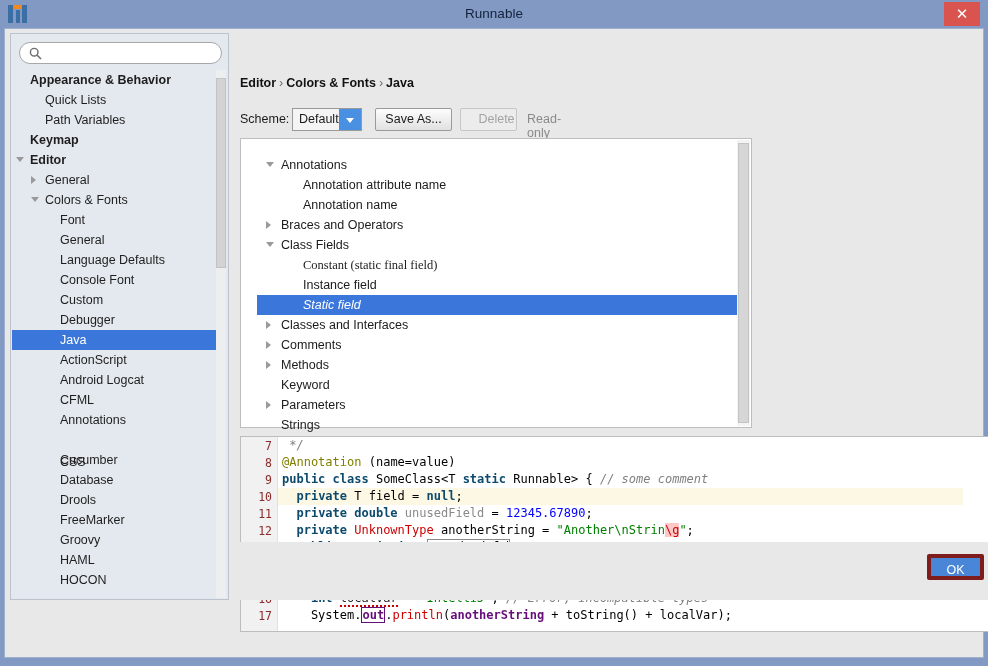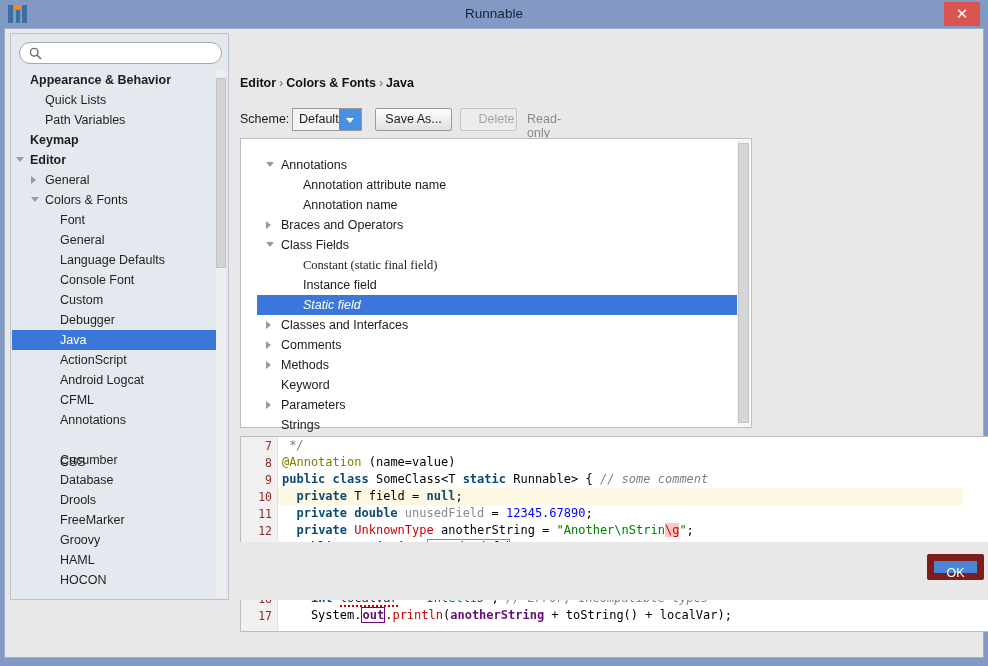--- a/index.html
+++ b/index.html
@@ -107,21 +107,21 @@
   .plain{color:#000;}
   .escbad{background:#ffc8c8;color:#cc0000;}
   .boxed{border:1px solid #8a8a8a;padding:0 1px;}
   .boxed2{border:1px solid #660e7a;}
   .squig{border-bottom:2px dotted #cc0000;}
   .rightgutter{position:absolute;right:1px;top:0;width:240px;height:194px;background:#fff;}
 
   
   .bottombar{position:absolute;left:0;bottom:0;width:978px;height:58px;background:#e8e8e8;}
   .btn-ok{position:absolute;left:692px;top:12px;width:57px;height:26px;background:#4a86d8;
-    border:7px solid #7f1d1d;color:#fff;font-size:12.5px;line-height:24px;text-align:center;
+    border:4px solid #7f1d1d;color:#fff;font-size:12.5px;line-height:24px;text-align:center;
     border-radius:2px;cursor:pointer;box-sizing:border-box;}
 
   .watermark{position:absolute;left:838px;top:596px;width:142px;height:62px;opacity:.55;
     pointer-events:none;overflow:hidden;}
   .wm-cn{position:absolute;left:52px;top:2px;font-size:26px;color:#6f6f6f;
     font-family:"DejaVu Sans",sans-serif;font-weight:bold;}
   .wm-url{position:absolute;left:56px;top:32px;font-size:10px;color:#8a6a4a;}
   .wm-sub{position:absolute;left:56px;top:44px;font-size:8px;color:#9a9a9a;}
 </style>
 </head>

